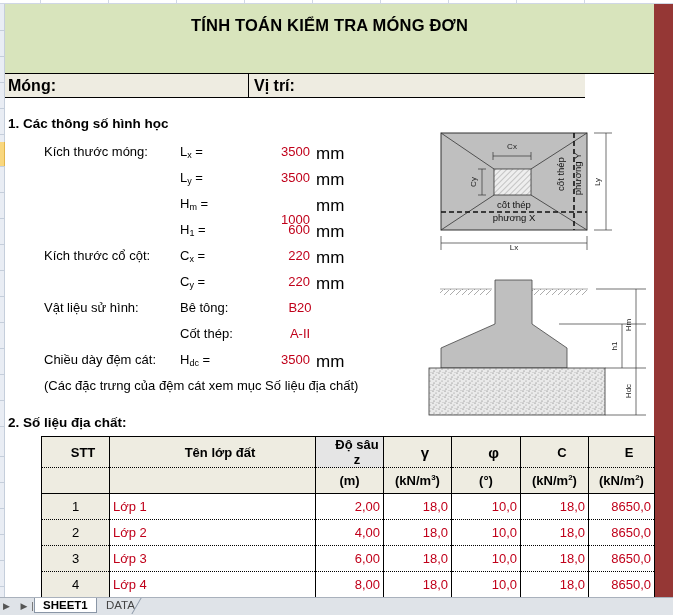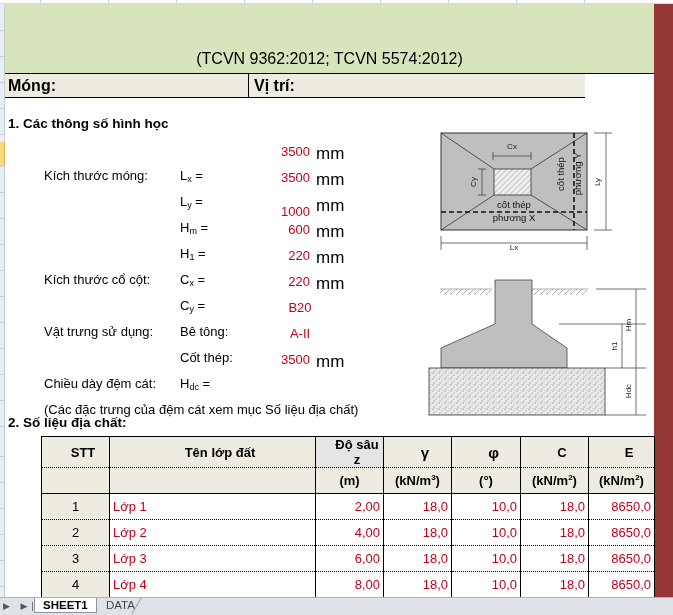--- a/index.html
+++ b/index.html
@@ -22,21 +22,21 @@
   .title-box { position: absolute; left: 5px; top: 4px; width: 649px; height: 70px; background: #d8e4bc; border-bottom: 1px solid #000; }
   .title { position: absolute; left: 0; width: 649px; top: 12px; text-align: center; font-size: 16.5px; font-weight: bold; letter-spacing: 0.2px; }
   .subtitle { position: absolute; left: 0; width: 649px; top: 46px; text-align: center; font-size: 16px; }
 
   .info-row { position: absolute; left: 5px; top: 74px; width: 580px; height: 24px; background: #eeece1; border-bottom: 1.5px solid #000; }
   .info-row .lbl { position: absolute; top: 3px; font-size: 16px; font-weight: bold; }
   .info-row .val { position: absolute; left: 113px; top: 3px; font-size: 16px; font-weight: bold; color: #e00000; }
   .info-row .vsep { position: absolute; left: 243px; top: 0; width: 1px; height: 24px; background: #000; }
 
   .sec { position: absolute; font-size: 13.5px; font-weight: bold; }
-  .t { position: absolute; font-size: 13px; white-space: nowrap; margin-top: 24px; }
+  .t { position: absolute; font-size: 13px; white-space: nowrap; }
   .num { position: absolute; font-size: 13px; color: #c0001a; text-align: right; width: 60px; }
   .unit { position: absolute; font-size: 17px; }
   sub { font-size: 9px; vertical-align: -2px; }
   sup { font-size: 8px; vertical-align: 5px; }
 
   
   .diag1 { position: absolute; left: 436px; top: 132px; width: 176px; height: 122px; }
   .diag2 { position: absolute; left: 426px; top: 270px; width: 220px; height: 146px; }
 
   
@@ -102,48 +102,48 @@
     <i style="top:504px"></i>
     <i style="top:530px"></i>
     <i style="top:556px"></i>
     <i style="top:582px"></i>
   <div class="sel"></div>
 </div>
 
 <div class="band"></div>
 
 <div class="title-box">
-  <div class="subtitle">(TCVN 9362:2012; TCVN 5574:2012)</div>
+  <div class="title">TÍNH TOÁN KIỂM TRA MÓNG ĐƠN</div>
 </div>
 
 <div class="info-row">
   <span class="lbl" style="left:3px">Móng:</span>
   <span class="vsep"></span>
   <span class="lbl" style="left:249px">Vị trí:</span>
   <span class="lbl" style="left:300px"></span>
 </div>
 
 <div class="sec" style="left:8px; top:116px;">1. Các thông số hình học</div>
 
 <div class="t" style="left:44px; top:144px;">Kích thước móng:</div>
 <div class="t" style="left:44px; top:248px;">Kích thước cổ cột:</div>
-<div class="t" style="left:44px; top:300px;">Vật trưng sử dụng:</div>
+<div class="t" style="left:44px; top:300px;">Vật liệu sử hình:</div>
 <div class="t" style="left:44px; top:352px;">Chiều dày đệm cát:</div>
 <div class="t" style="left:44px; top:378px;text-align:right;">(Các đặc trưng của đệm cát xem mục Số liệu địa chất)</div>
 
 <div class="t" style="left:180px; top:144px;"><span>L</span><sub>x</sub><span> =</span></div>
 <div class="num" style="left:250px; top:144px;">3500</div>
 <div class="unit" style="left:316px; top:144px;">mm</div>
 
 <div class="t" style="left:180px; top:170px;"><span>L</span><sub>y</sub><span> =</span></div>
 <div class="num" style="left:250px; top:170px;">3500</div>
 <div class="unit" style="left:316px; top:170px;">mm</div>
 
 <div class="t" style="left:180px; top:196px;"><span>H</span><sub>m</sub><span> =</span></div>
-<div class="num" style="left:250px; top:204px;">1000</div>
+<div class="num" style="left:250px; top:212px;">1000</div>
 <div class="unit" style="left:316px; top:196px;">mm</div>
 
 <div class="t" style="left:180px; top:222px;"><span>H</span><sub>1</sub><span> =</span></div>
 <div class="num" style="left:250px; top:222px;">600</div>
 <div class="unit" style="left:316px; top:222px;">mm</div>
 
 <div class="t" style="left:180px; top:248px;"><span>C</span><sub>x</sub><span> =</span></div>
 <div class="num" style="left:250px; top:248px;">220</div>
 <div class="unit" style="left:316px; top:248px;">mm</div>
 

